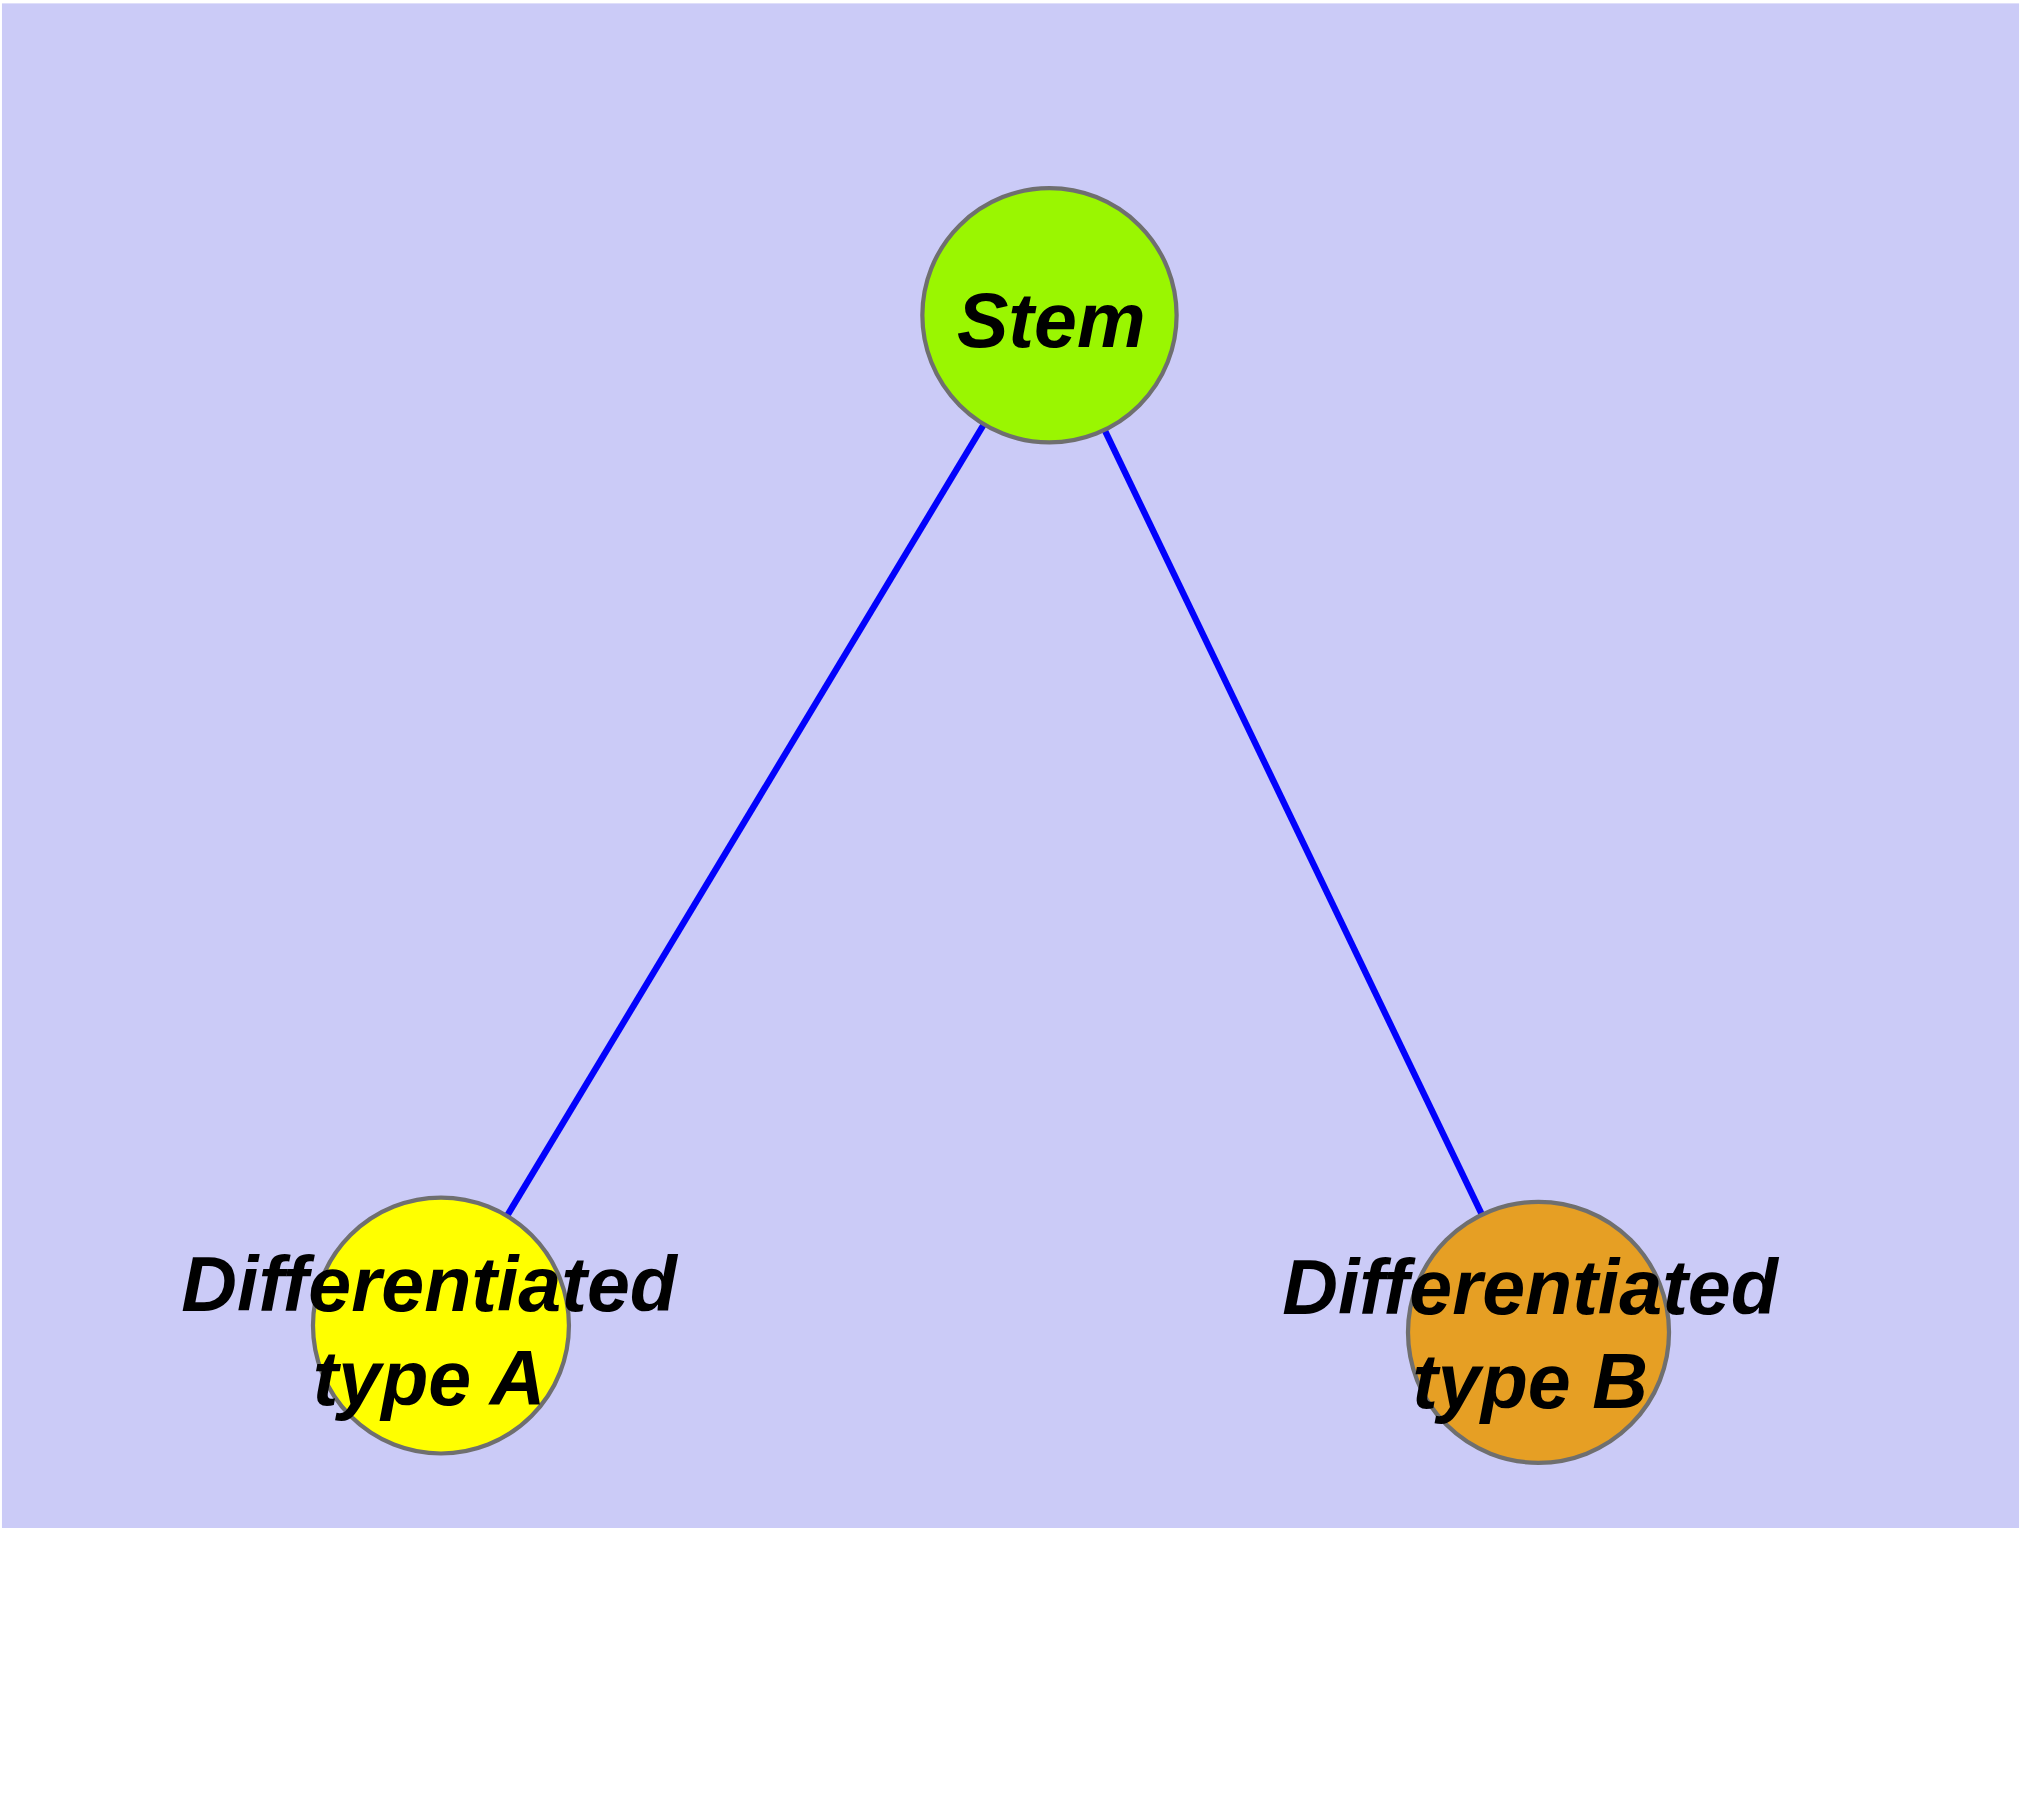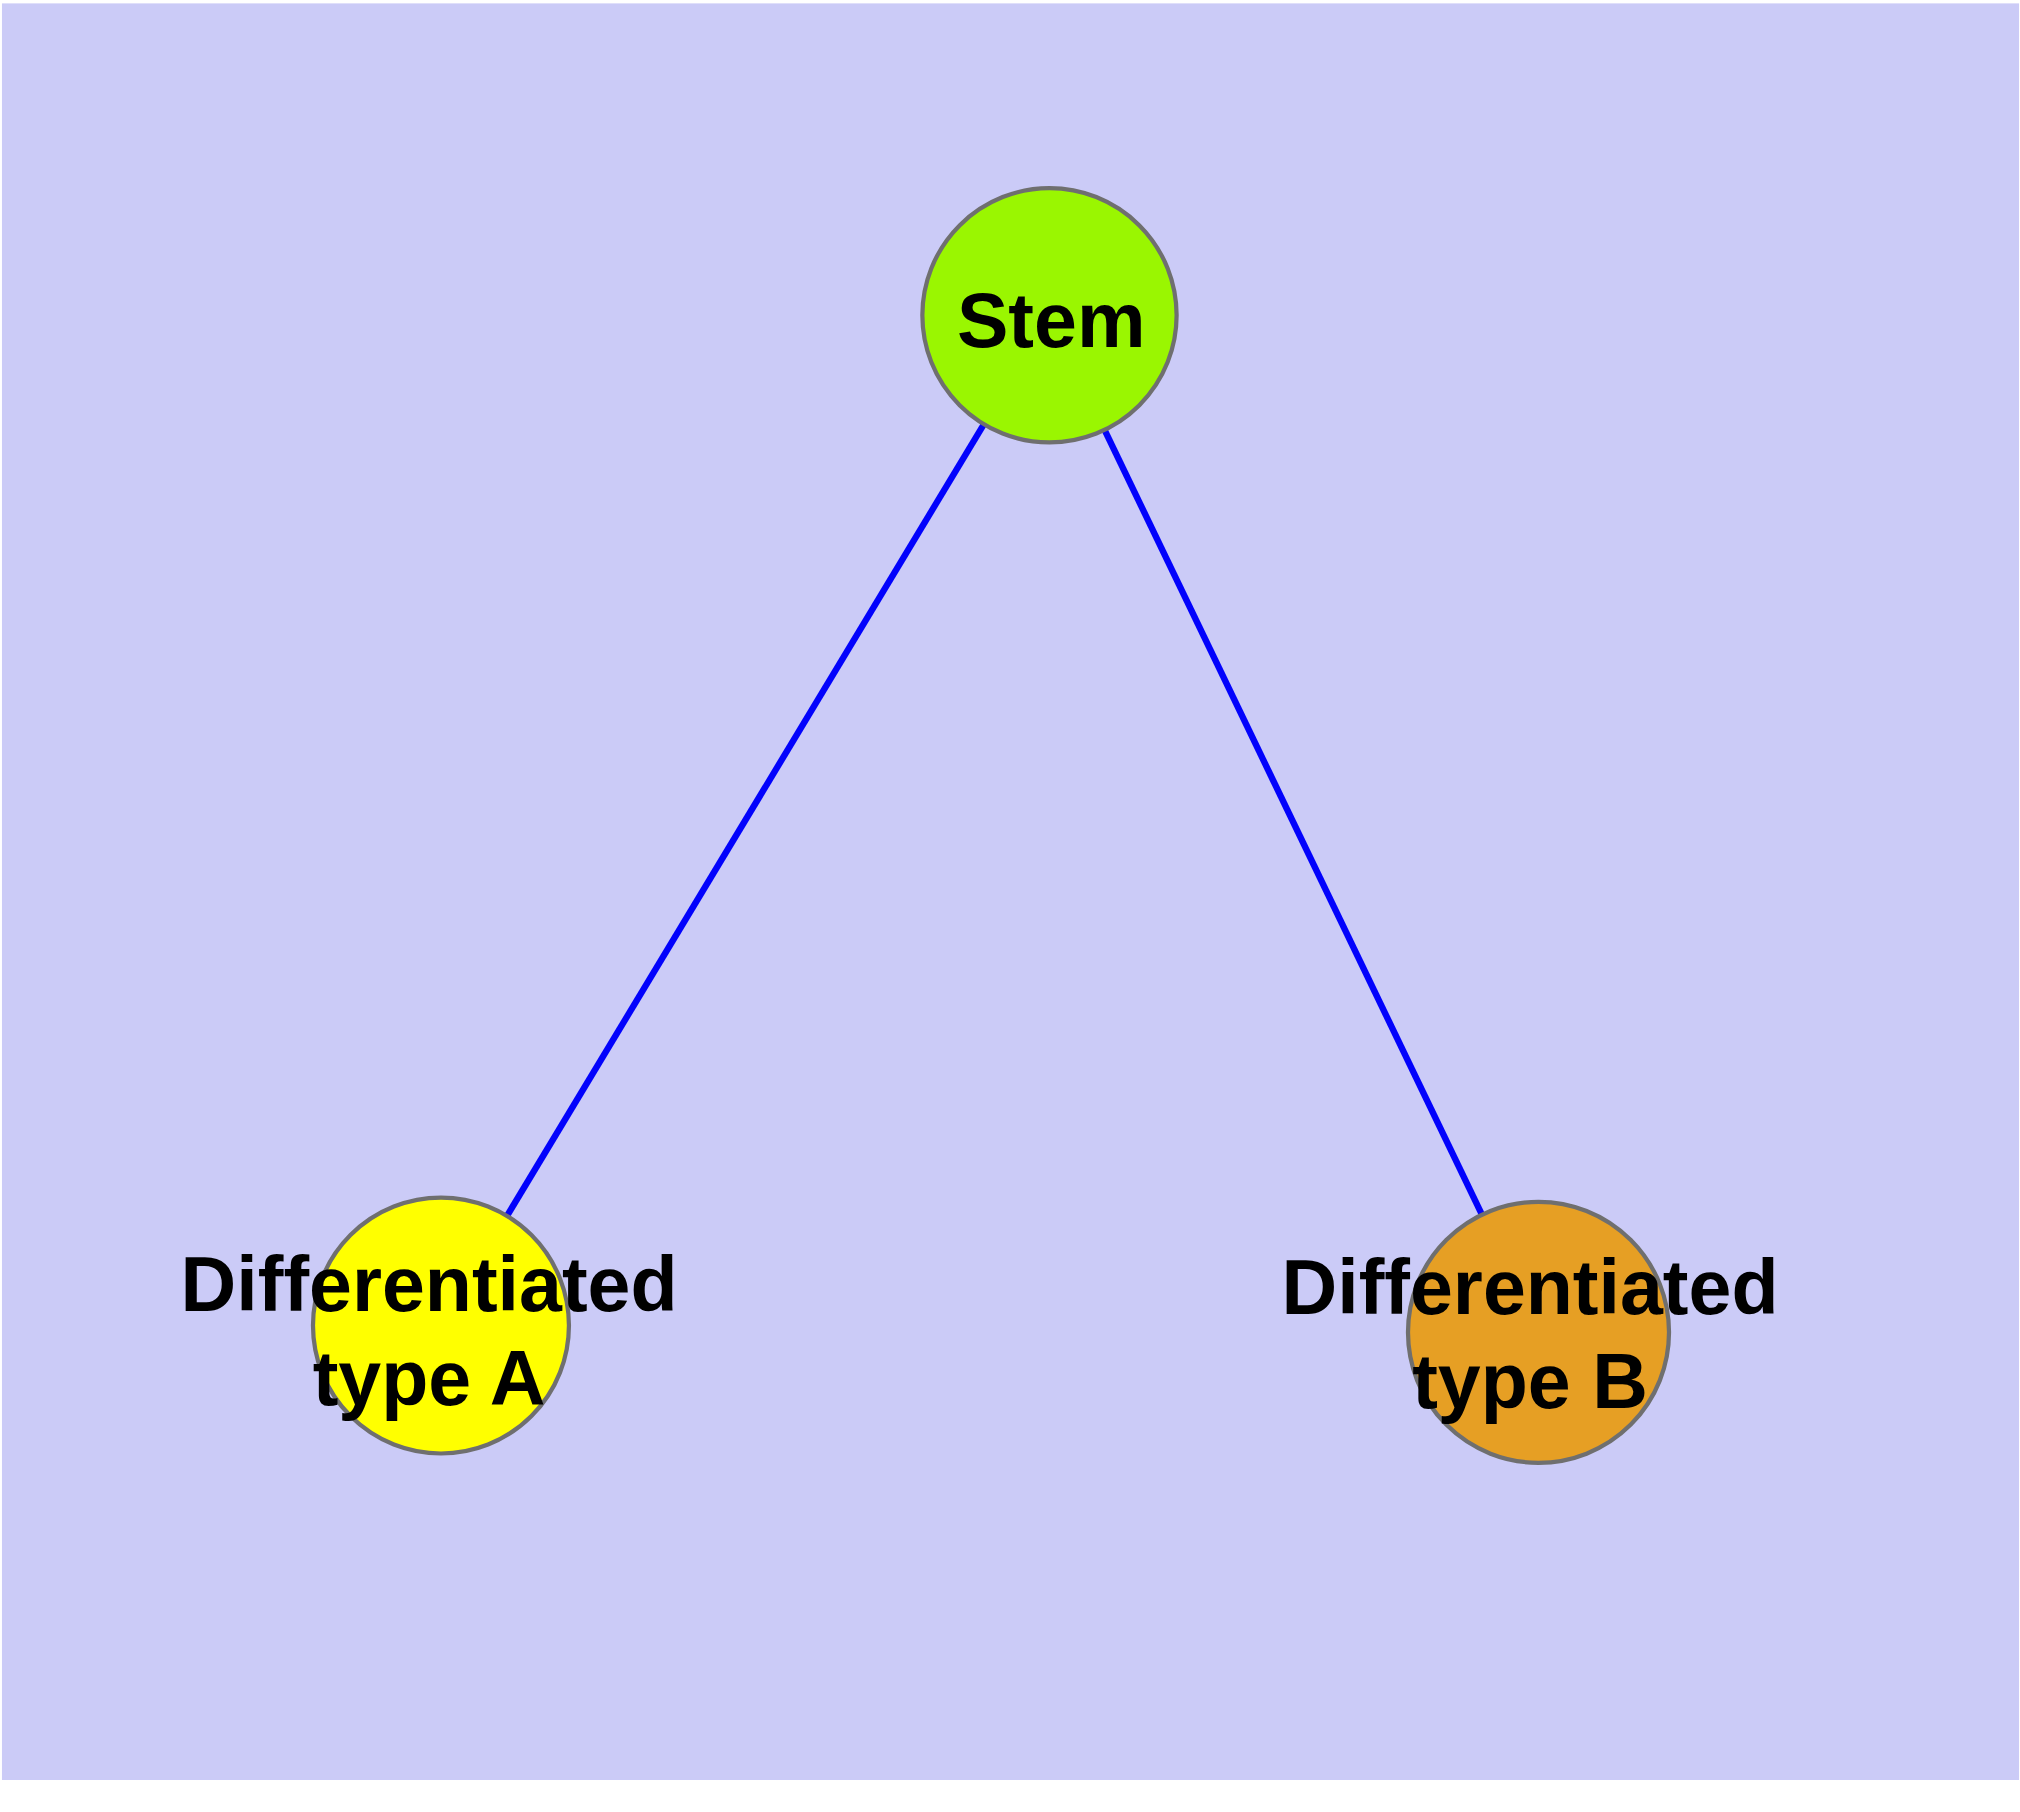--- a/index.html
+++ b/index.html
@@ -2,22 +2,23 @@
 <html style="font-size:13.6px"><head>
 <meta charset="utf-8">
 <style>
   html, body {
     margin: 0;
     padding: 0;
     background: #ffffff;
   }
   .canvas-wrap {
     width: 2021px;
-    height: 1780px;
+    height: 1528px;
     position: relative;
+    font-style: italic;
   }
   svg {
     display: block;
   }
   .edge {
     stroke-width: 7.5;
     stroke-linecap: butt;
   }
   .node {
     stroke-width: 5;

